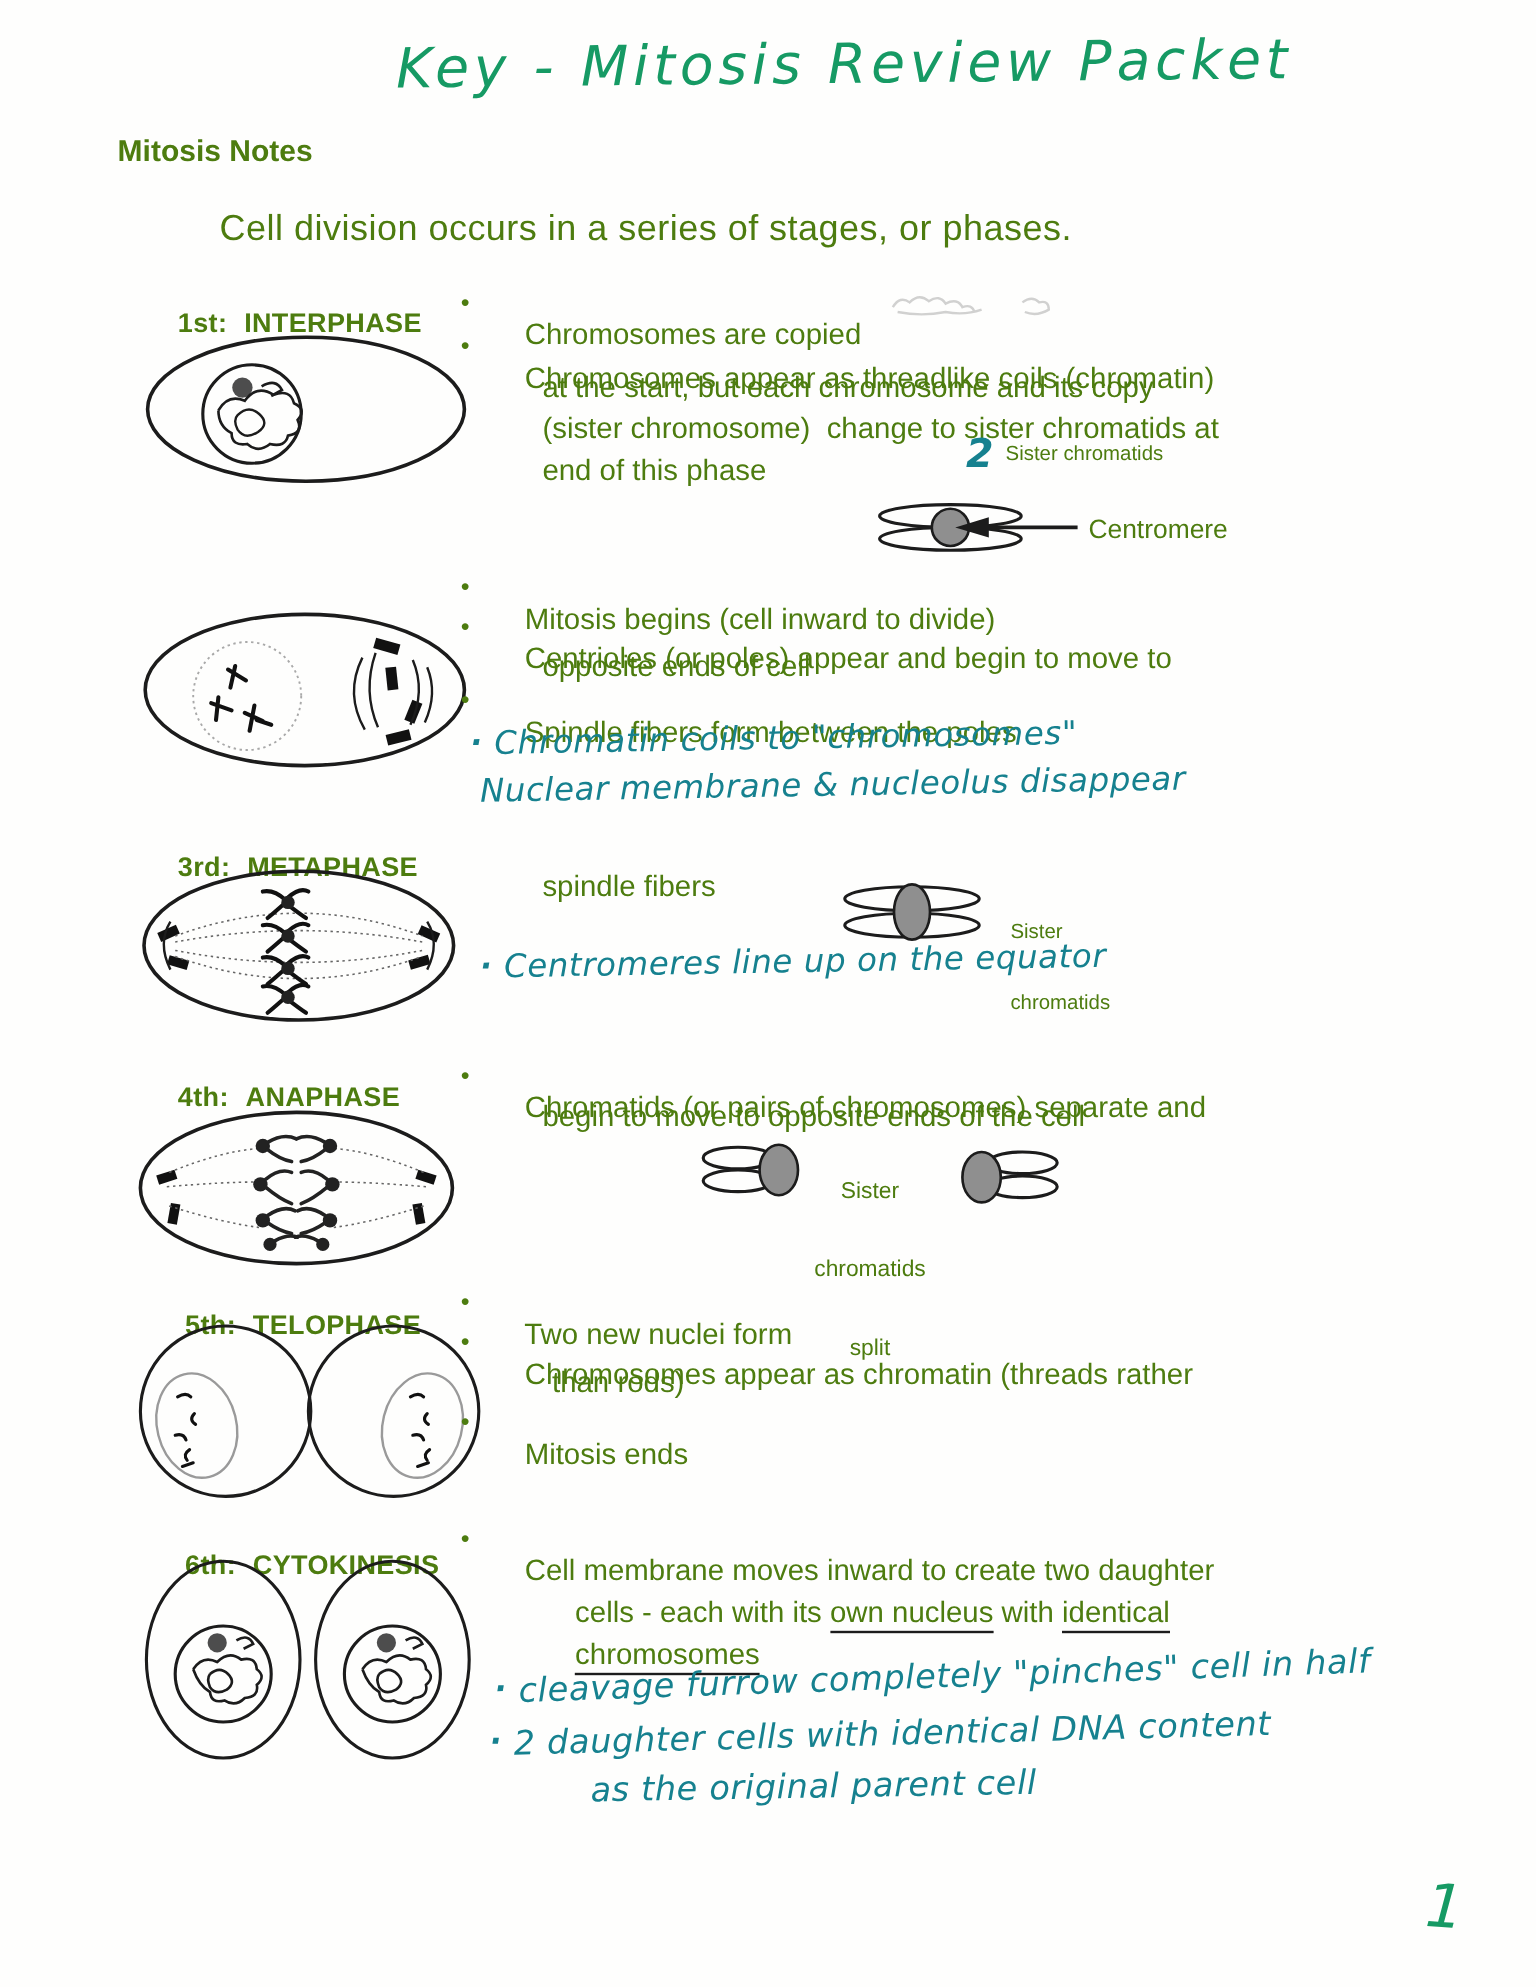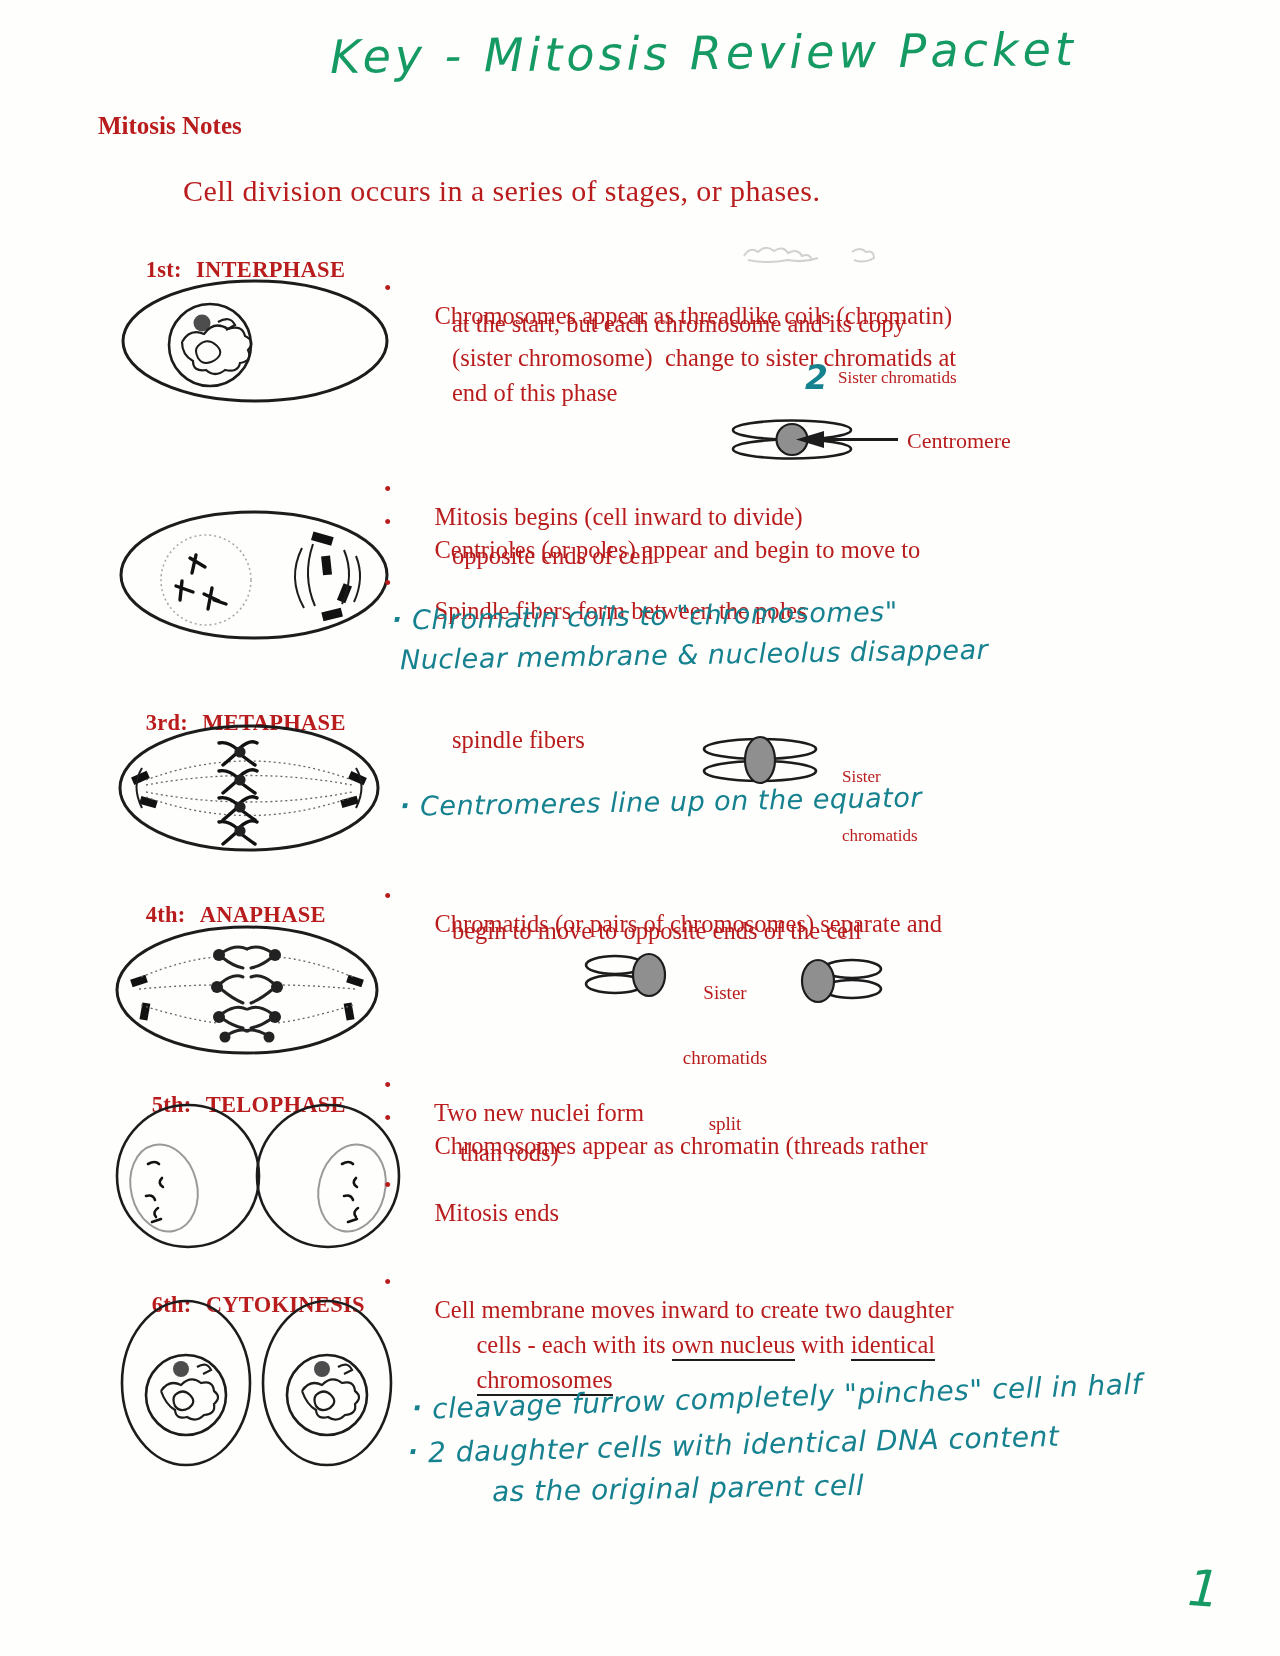--- a/index.html
+++ b/index.html
@@ -1,19 +1,19 @@
 <!DOCTYPE html>
 <html><head>
 <meta charset="utf-8">
 <style>
   html,body{margin:0;padding:0;background:#e8e8e8;}
   .page{position:relative;width:1280px;height:1656px;background:#fefefdff;overflow:hidden;
         font-family:"DejaVu Serif",serif;color:#1c1c1c;}
   .abs{position:absolute;}
-  .txt{font-family:Liberation Serif, serif;color:#b91c1c;white-space:pre;}
+  .txt{font-family:Liberation Sans, sans-serif;color:#4d7c0f;white-space:pre;}
   .body-line{font-size:24.5px;line-height:1.1;}
   .phase-label{font-weight:bold;font-size:22.5px;letter-spacing:.3px;white-space:pre;}
   .phase-label .order{margin-right:14px;}
   .doc-title{font-weight:bold;font-size:25px;}
   .main-heading{font-size:30px;letter-spacing:.4px;}
   .bullet-line{position:absolute;}
   .bullet-line::before{content:"\2022";position:absolute;left:-26px;top:1px;font-size:21px;}
   .small-label{font-size:17px;}
   .tiny-label{font-size:19px;line-height:1.15;}
   .hw{font-family:"DejaVu Sans",sans-serif;font-style:italic;color:#16818f;white-space:pre;}
@@ -43,20 +43,23 @@
     <svg width="274" height="128" viewBox="0 0 274 128">
       <ellipse cx="137" cy="63" rx="132" ry="60" fill="none" stroke="#1c1c1c" stroke-width="3"></ellipse>
       <circle cx="92" cy="67" r="41" fill="none" stroke="#1c1c1c" stroke-width="2.6"></circle>
       <circle cx="84" cy="45" r="8.5" fill="#4d4d4d"></circle>
       <path d="M64,64 q8,-14 22,-8 q10,-14 24,-5 q14,-5 17,7 q11,5 3,14 q5,11 -8,13 q-2,10 -15,7 q-10,8 -19,0 q-13,2 -13,-9 q-11,-6 -11,-19" fill="none" stroke="#1c1c1c" stroke-width="2.2"></path>
       <path d="M80,68 q9,-9 18,-1 q9,8 -1,15 q-11,7 -17,-2 q-4,-8 0,-12" fill="none" stroke="#1c1c1c" stroke-width="2"></path>
       <path d="M100,44 q12,-7 17,3 l-9,5" fill="none" stroke="#1c1c1c" stroke-width="2.2"></path>
     </svg>
   </div>
 
+  <div class="abs txt body-line bullet-line" style="left:410px;top:240px;">
+    <span>Chromosomes are copied</span>
+  </div>
 
   <div class="abs" style="left:740px;top:240px;opacity:.55;filter:blur(.6px);">
     <svg width="160" height="26" viewBox="0 0 160 26">
       <path d="M4,16 q6,-10 14,-4 q8,-8 16,-1 q9,-6 14,2 q10,-5 14,3 q8,-3 10,4 M8,20 q20,4 40,0 q16,3 30,-2 M112,12 q8,-6 14,0 q8,-2 8,6 q-10,6 -20,2" fill="none" stroke="#adadad" stroke-width="2"></path>
     </svg>
   </div>
 
   <div class="abs txt body-line bullet-line" style="left:410px;top:276px;">
     <span>Chromosomes appear as threadlike coils (chromatin)</span>
   </div>

